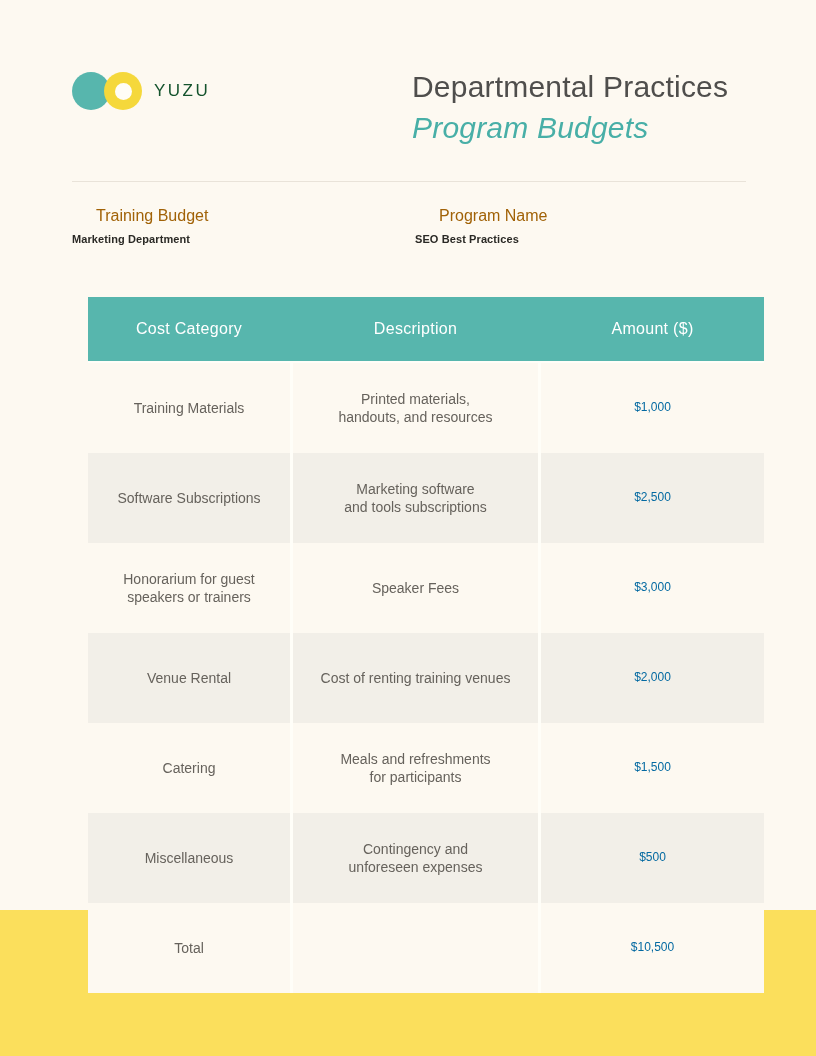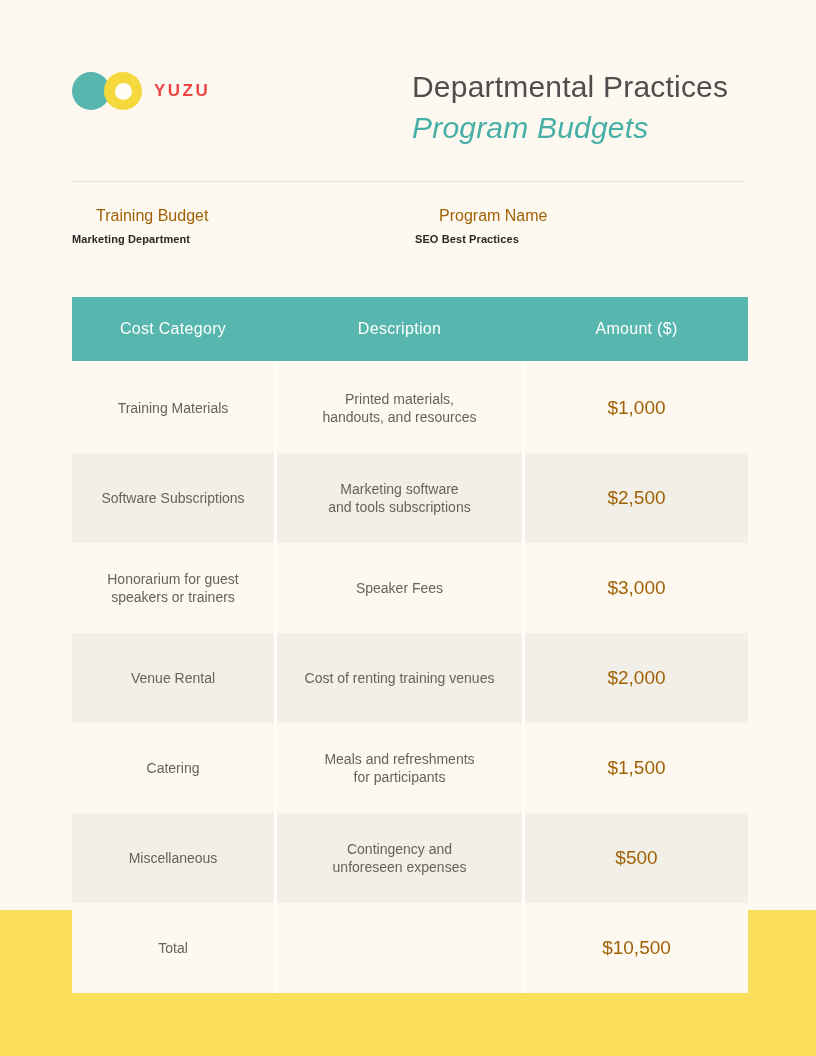--- a/index.html
+++ b/index.html
@@ -50,23 +50,23 @@
     content: "";
     position: absolute;
     left: 10.5px; top: 10.5px;
     width: 17px; height: 17px;
     border-radius: 50%;
     background: #FFFDF6;
   }
   .brand-text {
     margin-left: 12px;
     font-size: 17px;
-    font-weight: 700;
+    font-weight: 400;
     letter-spacing: 2.5px;
-    color: #ef4444;
+    color: #14532d;
   }
 
   
   .title-block {
     position: absolute;
     top: 66px; left: 412px;
     line-height: 41px;
     font-size: 30px;
     letter-spacing: 0.2px;
   }
@@ -84,21 +84,21 @@
   .info-row { position: absolute; top: 207px; left: 72px; width: 676px; }
   .info-col { position: absolute; top: 0; }
   .info-col.col-1 { left: 0; }
   .info-col.col-2 { left: 343px; }
   .info-label { font-size: 16px; color: #a16207; margin-left: 24px; }
   .info-value { margin-top: 8px; font-size: 11px; font-weight: 700; color: #2A2925; letter-spacing: 0.1px; }
 
   
   .budget-table {
     position: absolute;
-    top: 297px; left: 72px;
+    top: 297px; left: 88px;
     width: 676px;
     background: #FFFEF8;
   }
   .thead {
     display: grid;
     grid-template-columns: 202px 245px 223px;
     column-gap: 3px;
     height: 64px;
     background: #57B6AD;
   }
@@ -125,21 +125,21 @@
     justify-content: center;
     text-align: center;
     background: #FDF9F1;
     color: #66625C;
     font-size: 14px;
     line-height: 1.3;
     white-space: pre-line;
     padding: 0 10px;
   }
   .td.alt { background: #F2EFE8; }
-  .td.amount { font-size: 19px; color: #a16207; }
+  .td.amount { font-size: 12px; color: #0369a1; }
 </style>
 </head>
 <body>
 
 <div class="page">
 
   <div class="footer-band"></div>
 
   <div class="logo-row">
     <div class="logo-mark">

